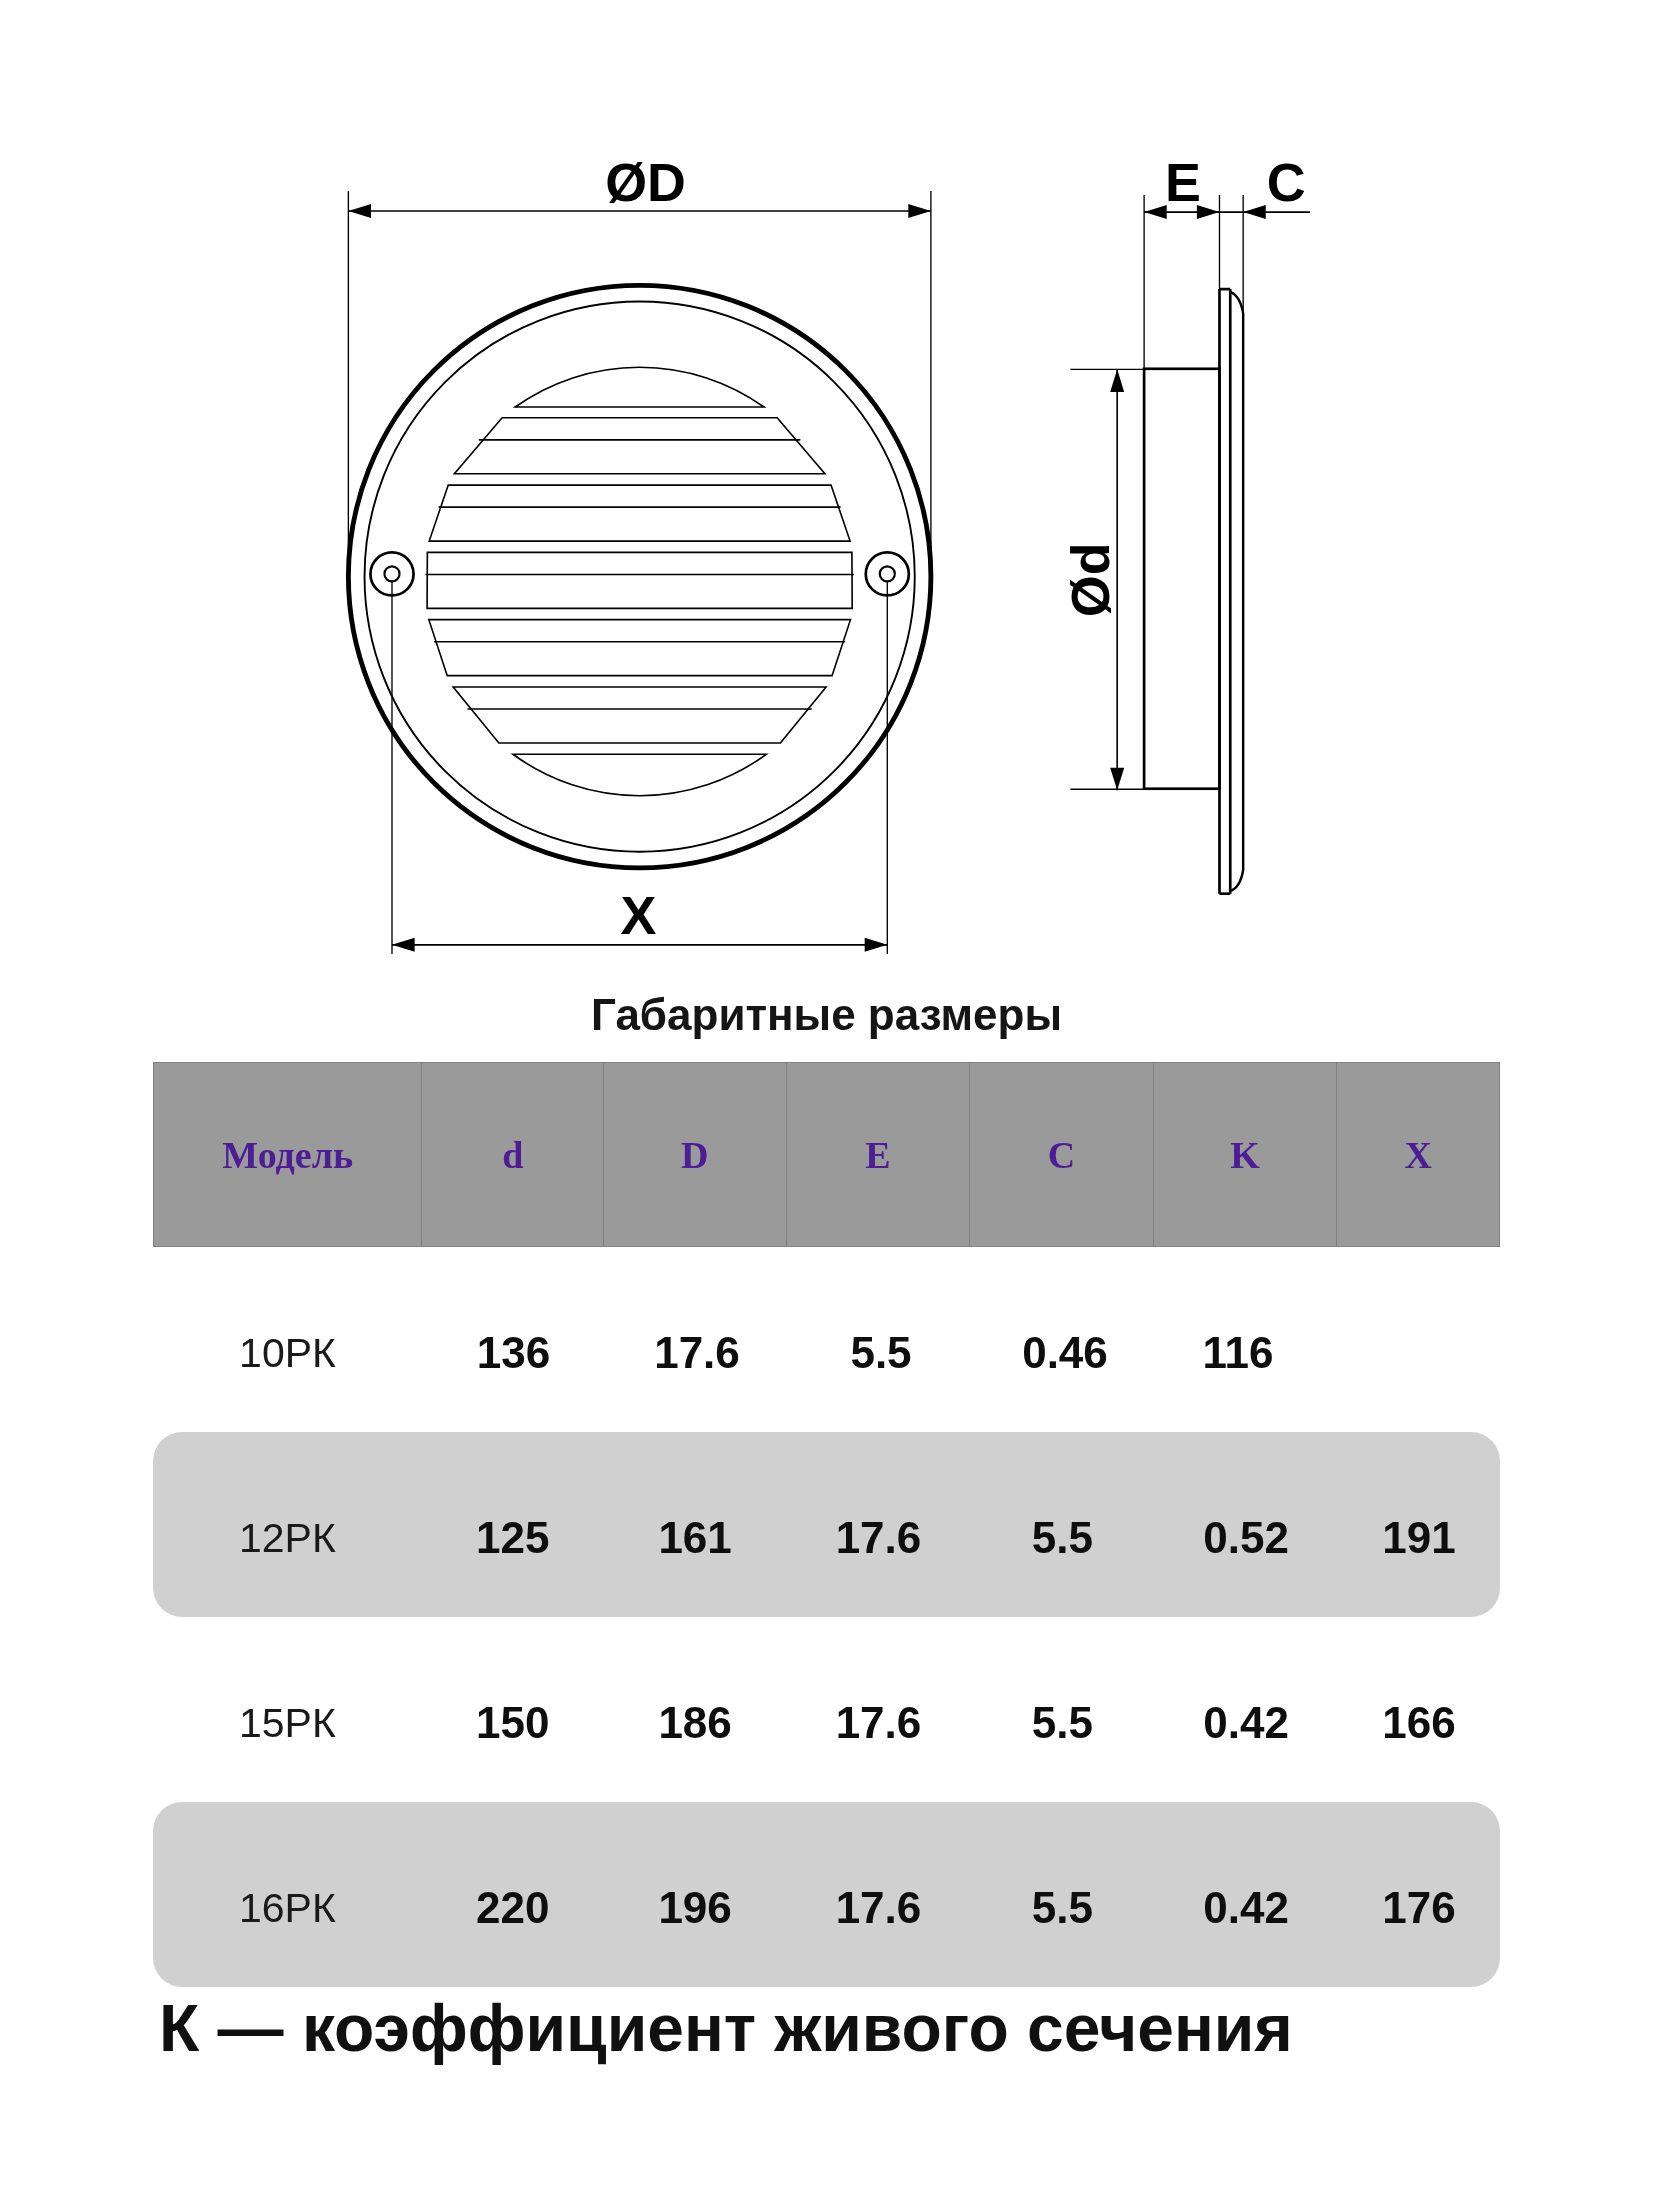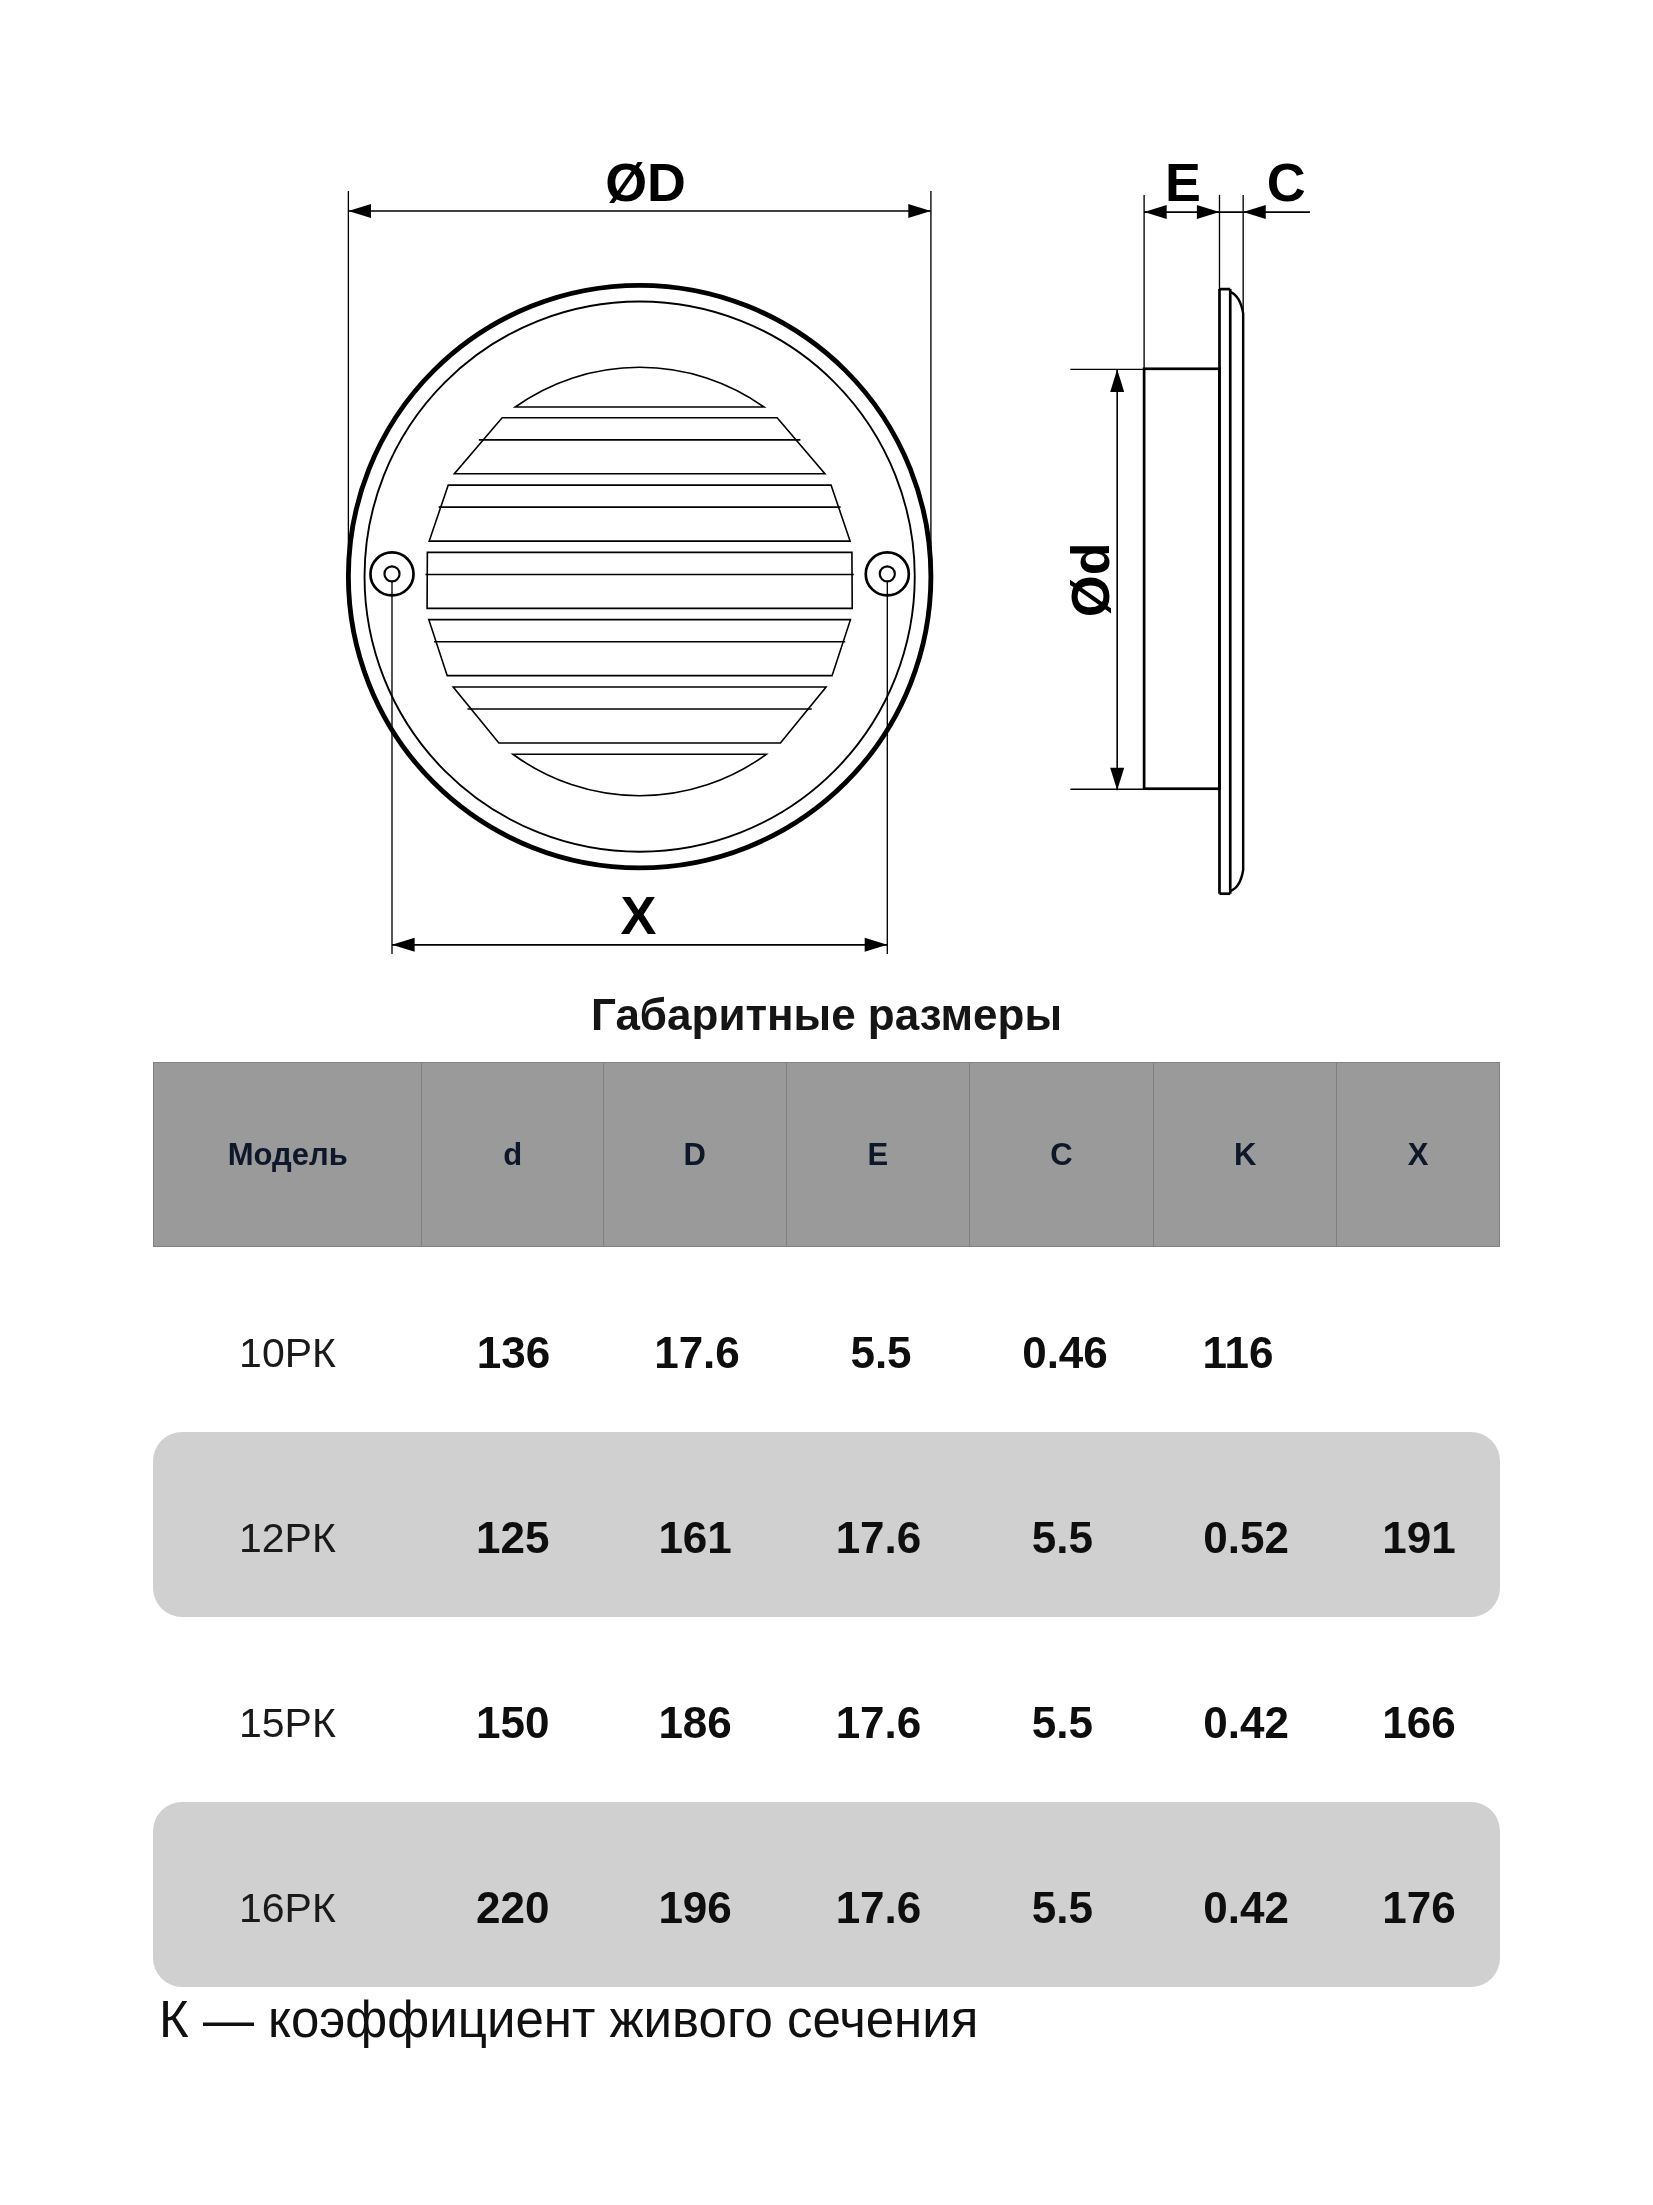--- a/index.html
+++ b/index.html
@@ -20,36 +20,37 @@
     position:absolute;left:153px;top:982px;width:1347px;height:65px;
     font-size:44px;font-weight:bold;text-align:center;line-height:65px;color:#151515;
   }
   .dim-table{position:absolute;left:153px;top:1062px;width:1347px;}
   .thead{
     display:flex;height:185px;background:var(--header-bg);
     border:1.1px solid #828282;
   }
   .th{
     display:flex;align-items:center;justify-content:center;
-    font-size:31px;font-weight:bold;color:#0f172a;
+    font-size:38px;font-weight:bold;color:#4c1d95;
     border-right:1.6px solid var(--grid-line);
+    font-family:Liberation Serif, serif;
   }
   .th:last-child{border-right:none;}
   .trow{display:flex;height:185px;background:#ffffff;}
   .trow.alt{background:var(--row-alt-bg);border-radius:29px;}
   .td{
     display:flex;align-items:center;justify-content:center;
     font-size:44px;font-weight:bold;color:#0e0e0e;margin-top:27px;
   }
   .td.model{font-size:41px;font-weight:400;color:#1a1a1a;}
   .c0{width:269px;} .c1{width:182px;} .c2{width:183px;} .c3{width:184px;}
   .c4{width:184px;} .c5{width:184px;} .c6{width:162px;}
   .footnote{
     position:absolute;left:159px;top:1992px;width:1400px;
-    font-size:51px;font-weight:400;color:#101010;line-height:1.1;
+    font-size:66px;font-weight:700;color:#101010;line-height:1.1;
   }
 </style>
 </head>
 <body>
 
 <svg class="drawing" viewBox="0 0 3072 1850" aria-hidden="true">
 
   <g fill="none" stroke="#000">
 
     <circle cx="1188" cy="1071" r="541" stroke-width="9"></circle>

